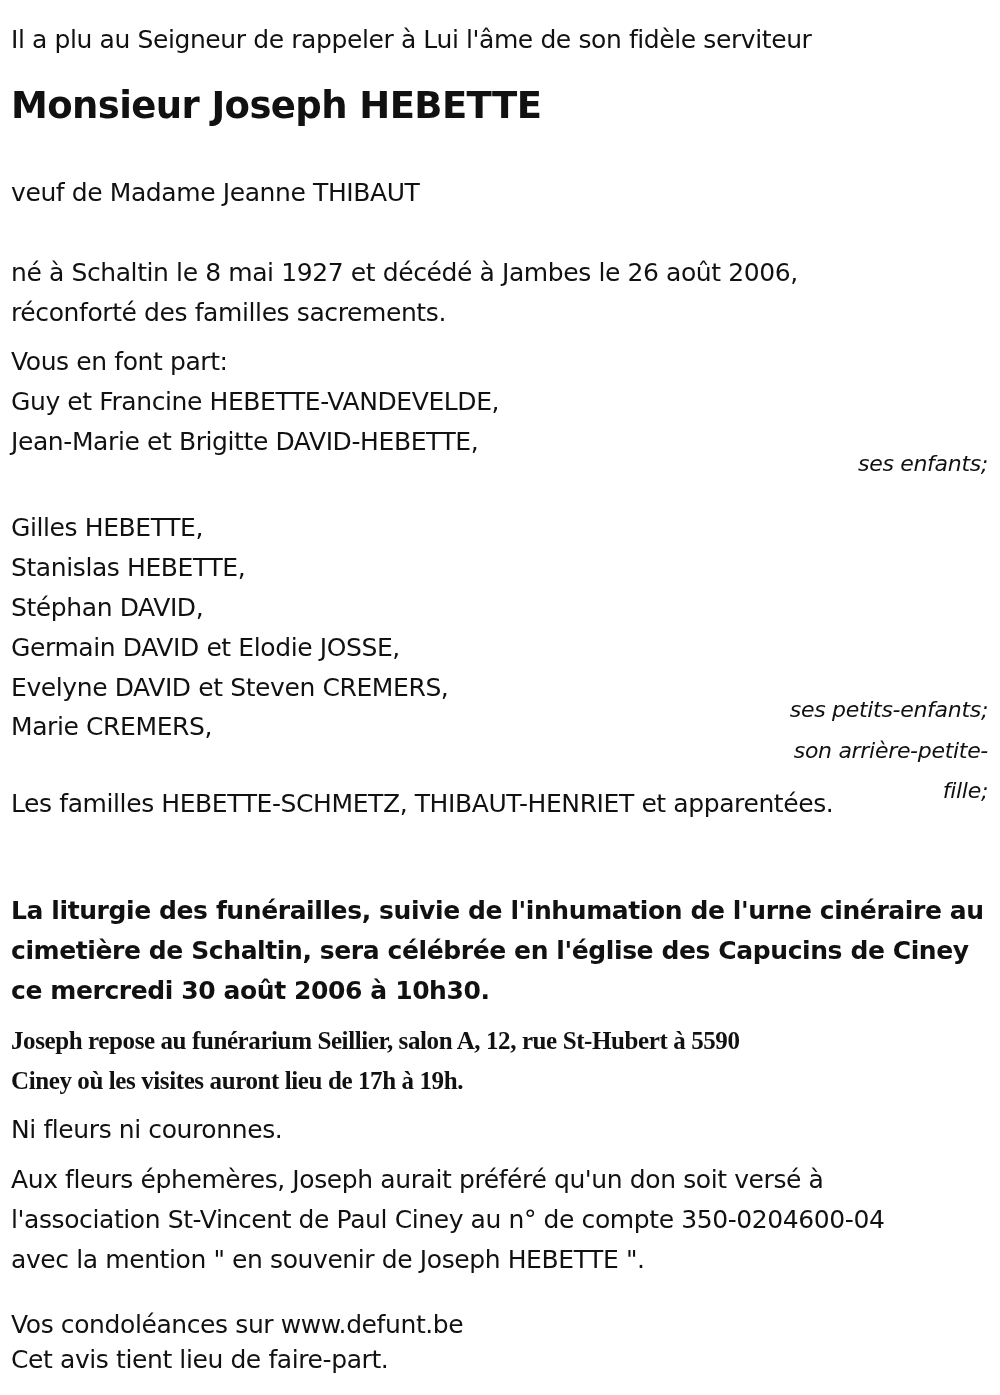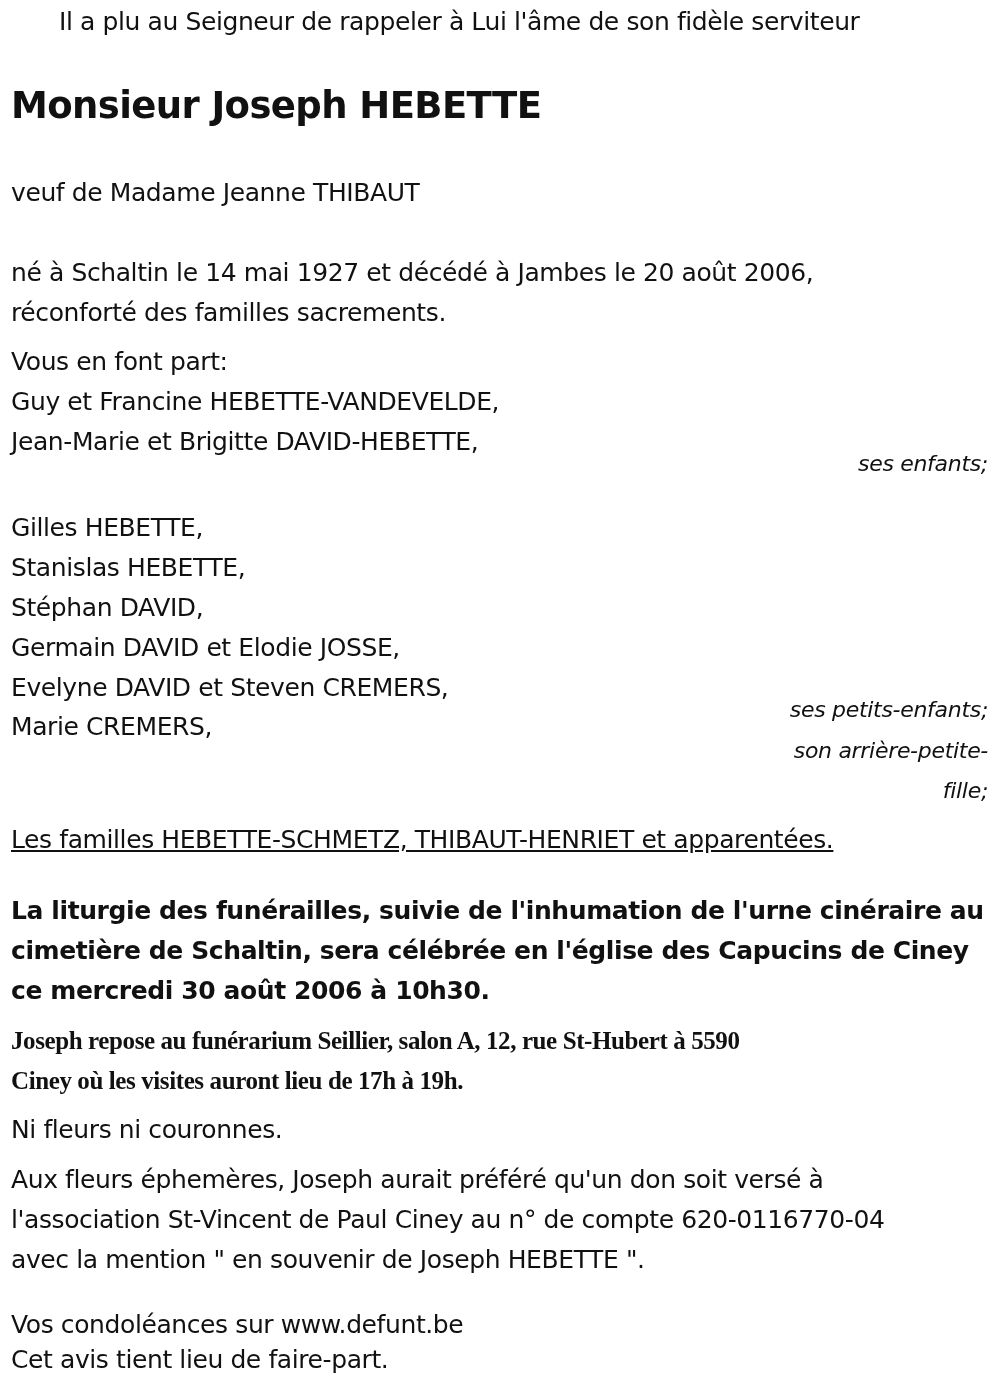--- a/index.html
+++ b/index.html
@@ -21,21 +21,21 @@
     padding: 0 12px 0 11px;
     box-sizing: border-box;
   }
   .line {
     font-size: 25px;
     line-height: 40px;
     letter-spacing: -0.4px;
     white-space: nowrap;
     margin: 0;
   }
-  .intro { position: absolute; top: 2px; left: 11px; margin-left: 48px; }
+  .intro { position: absolute; top: 20px; left: 11px; }
   .title {
     position: absolute;
     top: 82px;
     left: 11px;
     font-size: 37px;
     font-weight: bold;
     letter-spacing: -0.6px;
     line-height: 48px;
     margin: 0;
   }
@@ -61,21 +61,21 @@
 
 <div class="page">
 
   <p class="line intro">Il a plu au Seigneur de rappeler à Lui l'âme de son fidèle serviteur</p>
 
   <h1 class="title">Monsieur Joseph HEBETTE</h1>
 
   <p class="line widow">veuf de Madame Jeanne THIBAUT</p>
 
   <div class="birth">
-    <p class="line">né à Schaltin le 14 mai 1927 et décédé à Jambes le 20 août 2006,</p>
+    <p class="line">né à Schaltin le 8 mai 1927 et décédé à Jambes le 26 août 2006,</p>
     <p class="line">réconforté des familles sacrements.</p>
   </div>
 
   <div class="block" style="top:342px;">
     <p class="line">Vous en font part:</p>
     <p class="line">Guy et Francine HEBETTE-VANDEVELDE,</p>
     <p class="line">Jean-Marie et Brigitte DAVID-HEBETTE,</p>
     <p class="role" style="margin-top:-18px;">ses enfants;</p>
   </div>
 
@@ -87,38 +87,38 @@
     <p class="line">Evelyne DAVID et Steven CREMERS,</p>
     <p class="role" style="margin-top:-18px;">ses petits-enfants;</p>
   </div>
 
   <div class="block" style="top:707px;">
     <p class="line">Marie CREMERS,</p>
     <p class="role" style="margin-top:-16px;">son arrière-petite-</p>
     <p class="role">fille;</p>
   </div>
 
-  <p class="line block" style="top:820px;text-decoration:underline;">Les familles HEBETTE-SCHMETZ, THIBAUT-HENRIET et apparentées.</p>
+  <p class="line block" style="top:784px;">Les familles HEBETTE-SCHMETZ, THIBAUT-HENRIET et apparentées.</p>
 
   <div class="block bold" style="top:891px;">
     <p class="line">La liturgie des funérailles, suivie de l'inhumation de l'urne cinéraire au</p>
     <p class="line">cimetière de Schaltin, sera célébrée en l'église des Capucins de Ciney</p>
     <p class="line">ce mercredi 30 août 2006 à 10h30.</p>
   </div>
 
   <div class="block bold" style="top:1021px;font-family:Liberation Serif, serif;">
     <p class="line">Joseph repose au funérarium Seillier, salon A, 12, rue St-Hubert à 5590</p>
     <p class="line">Ciney où les visites auront lieu de 17h à 19h.</p>
   </div>
 
   <p class="line block" style="top:1110px;">Ni fleurs ni couronnes.</p>
 
   <div class="block" style="top:1160px;">
     <p class="line">Aux fleurs éphemères, Joseph aurait préféré qu'un don soit versé à</p>
-    <p class="line">l'association St-Vincent de Paul Ciney au n° de compte 620-0116770-04</p>
+    <p class="line">l'association St-Vincent de Paul Ciney au n° de compte 350-0204600-04</p>
     <p class="line">avec la mention " en souvenir de Joseph HEBETTE ".</p>
   </div>
 
   <p class="line block" style="top:1290px;margin-top:15px;">Vos condoléances sur www.defunt.be</p>
 
   <p class="line block" style="top:1340px;">Cet avis tient lieu de faire-part.</p>
 
 </div>
 
 </body></html>

